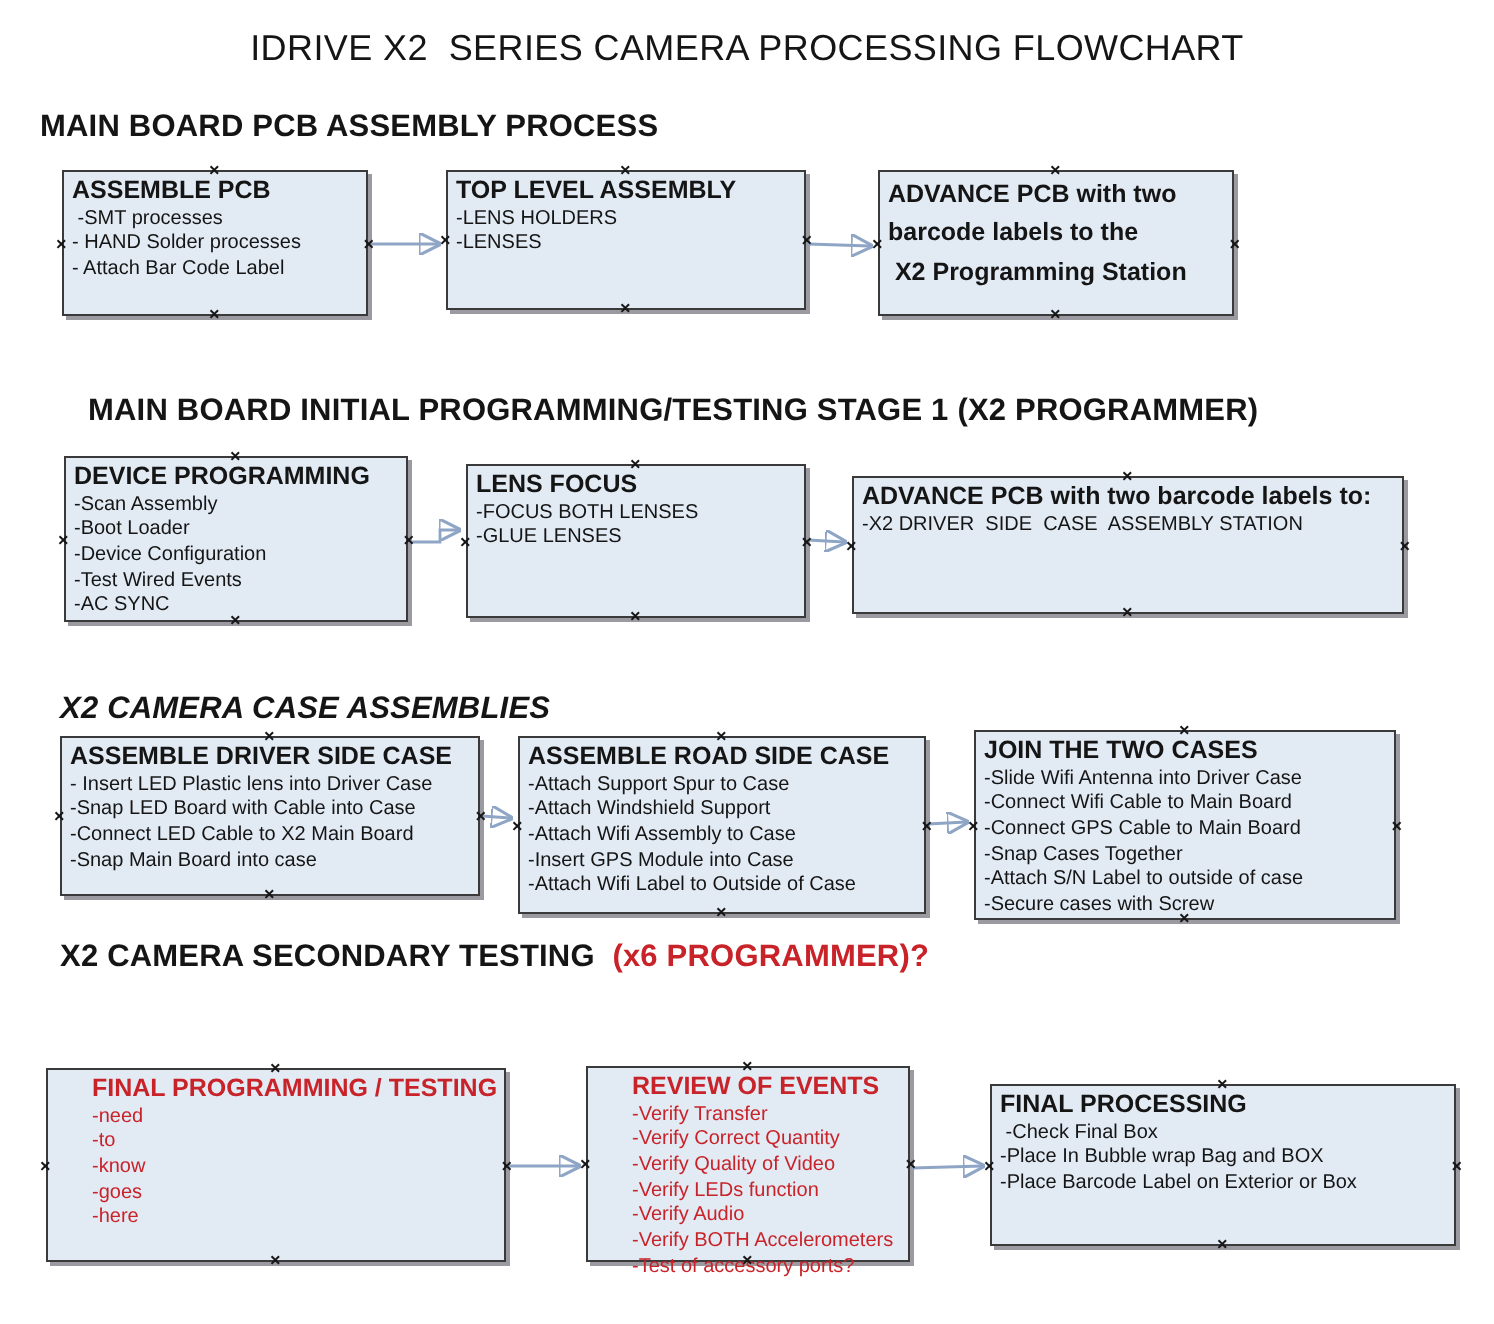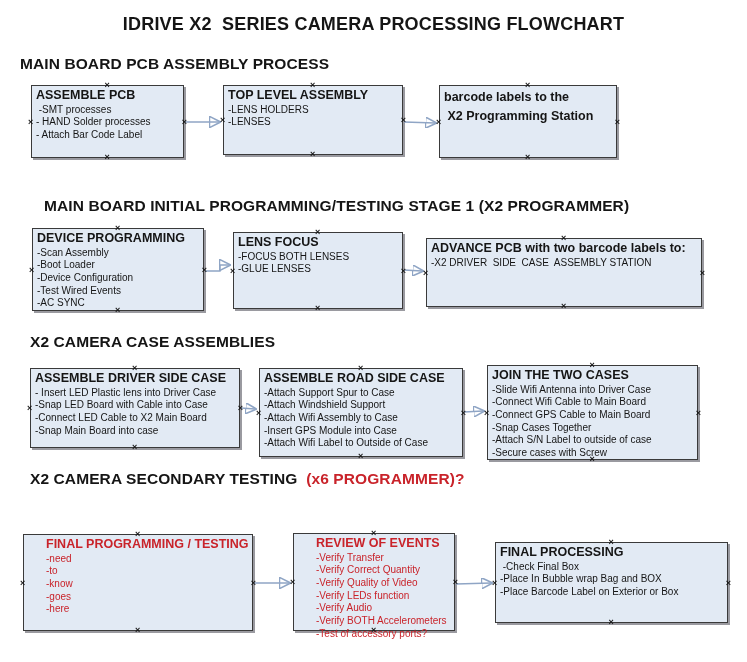--- a/index.html
+++ b/index.html
@@ -1,24 +1,24 @@
 <!DOCTYPE html>
 <html><head>
 <meta charset="utf-8">
 <style>
   html,body{margin:0;padding:0;background:#fff;}
   #canvas{position:relative;width:747px;height:662px;background:#ffffff;overflow:hidden;
           font-family:"Liberation Sans","DejaVu Sans",sans-serif;color:#151515;}
   .page-title{position:absolute;left:0;right:0;top:14px;text-align:center;
-              font-size:18px;font-weight:bold;white-space:pre;letter-spacing:.2px;}
+              font-size:18px;font-weight:normal;white-space:pre;letter-spacing:.2px;}
   .sec-head{position:absolute;font-size:15.5px;font-weight:bold;white-space:pre;letter-spacing:.1px;}
   .sec-head .accent{color:var(--red);}
   #h1{left:20px;top:55px;}
   #h2{left:20px;top:197px;margin-left:24px;}
-  #h3{left:30px;top:333px;}
+  #h3{left:30px;top:346px;font-style:italic;}
   #h4{left:30px;top:470px;}
   .box{position:absolute;background:var(--fill);border:1.4px solid #3a3a3a;
        box-shadow:2px 2px 0 0 #9a9aa0;padding:2px 4px;box-sizing:border-box;}
   .bt{font-size:12.5px;font-weight:bold;line-height:1.25;white-space:pre;}
   .btl{font-size:12.5px;font-weight:bold;line-height:1.55;white-space:pre;}
   .bi{font-size:10px;line-height:1.27;white-space:pre;}
   .red .bt,.red .bi{color:var(--red);padding-left:18px;}
   .hx{position:absolute;font-size:9px;line-height:1;color:#161616;font-weight:bold;z-index:3;}
   .ht{top:-5px;left:50%;margin-left:-3px;}
   .hb{bottom:-5px;left:50%;margin-left:-3px;}
@@ -58,20 +58,21 @@
     <div class="bt">TOP LEVEL ASSEMBLY</div>
     <div class="bi">-LENS HOLDERS</div>
     <div class="bi">-LENSES</div>
   </div>
 
   <div class="box" style="left:439px;top:85px;width:178px;height:73px;">
     <span class="hx ht">×</span>
       <span class="hx hb">×</span>
       <span class="hx hl">×</span>
       <span class="hx hr">×</span>
+    <div class="btl">ADVANCE PCB with two</div>
     <div class="btl">barcode labels to the</div>
     <div class="btl"> X2 Programming Station</div>
   </div>
 
   <div class="box" style="left:32px;top:228px;width:172px;height:83px;">
     <span class="hx ht">×</span>
       <span class="hx hb">×</span>
       <span class="hx hl">×</span>
       <span class="hx hr">×</span>
     <div class="bt">DEVICE PROGRAMMING</div>

